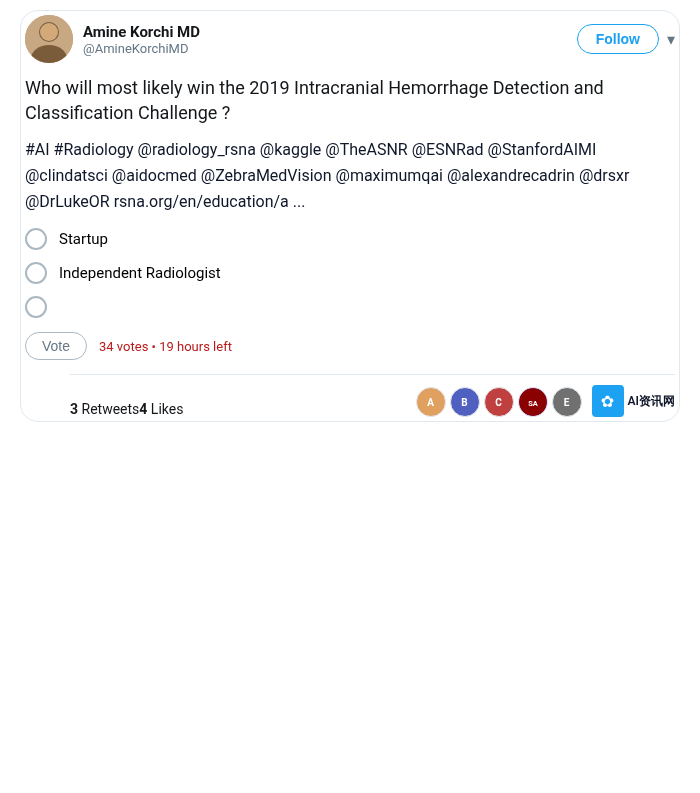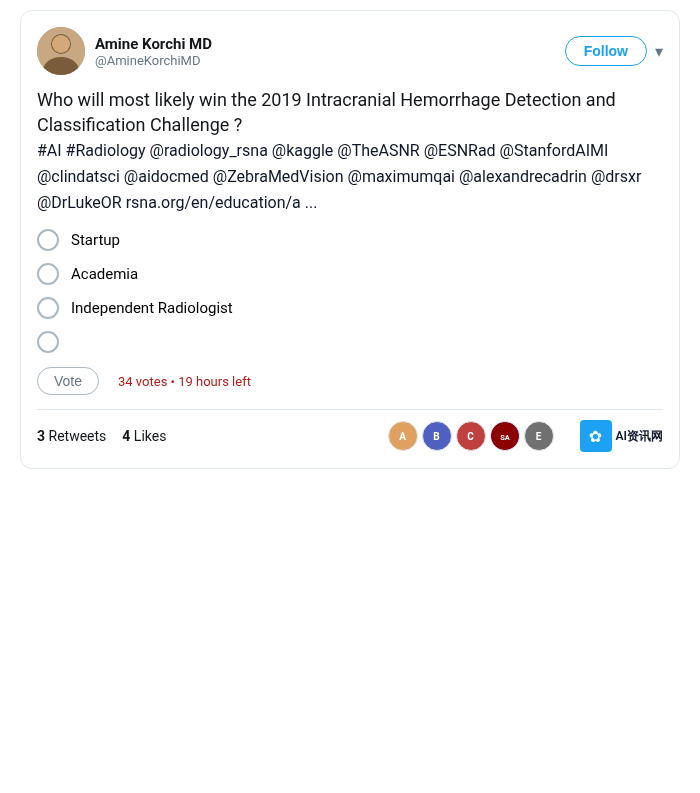--- a/index.html
+++ b/index.html
@@ -10,22 +10,22 @@
       min-height: 793px;
       display: flex;
       align-items: flex-start;
       justify-content: center;
       padding: 10px;
     }
     .tweet-card {
       width: 660px;
       background: #fff;
       border: 1px solid #e1e8ed;
-      border-radius: 12px;
-      padding: 16px;
+      border-radius: 18px;
+      padding: 4px;
     }
     .tweet-header {
       display: flex;
       align-items: center;
       justify-content: space-between;
       margin-bottom: 12px;
     }
     .tweet-header-left {
       display: flex;
       align-items: center;
@@ -79,21 +79,21 @@
       font-size: 16px;
       cursor: pointer;
     }
     .tweet-body {
       margin-bottom: 12px;
     }
     .tweet-text {
       font-size: 18px;
       color: #14171a;
       line-height: 1.4;
-      margin-bottom: 1px;
+      margin-bottom: 12px;
     }
     .tweet-links {
       font-size: 16px;
       color: #0f172a;
       line-height: 1.6;
     }
     .poll-section {
       margin: 14px 0;
     }
     .poll-option {
@@ -110,21 +110,21 @@
       background: #fff;
       flex-shrink: 0;
     }
     .poll-option-label {
       font-size: 15px;
       color: #000000;
     }
     .poll-footer {
       display: flex;
       align-items: center;
-      gap: 19px;
+      gap: 12px;
       margin-top: 14px;
     }
     .vote-btn {
       border: 1px solid #aab8c2;
       background: #fff;
       color: #657786;
       border-radius: 20px;
       padding: 5px 16px;
       font-size: 14px;
       cursor: pointer;
@@ -135,24 +135,24 @@
     }
     .tweet-timestamp {
       font-size: 13px;
       color: #657786;
       margin: 12px 0;
       padding-top: 10px;
       border-top: 1px solid #e1e8ed;
     }
     .tweet-stats {
       display: flex;
-      align-items: center;
-      gap: 16px;
+      align-items: flex-end;
       padding-top: 10px;
       border-top: 1px solid #e1e8ed;
+      margin-left: 45px;
     }
     .stat-item {
       font-size: 14px;
       color: #14171a;
     }
     .stat-item span {
       font-weight: 700;
     }
     .avatars-row {
       display: flex;
@@ -228,24 +228,20 @@
     <div class="tweet-links">#AI #Radiology @radiology_rsna @kaggle @TheASNR @ESNRad @StanfordAIMI @clindatsci @aidocmed @ZebraMedVision @maximumqai @alexandrecadrin @drsxr @DrLukeOR  rsna.org/en/education/a ...</div>
   </div>
 
   <div class="poll-section">
     <div class="poll-option">
       <div class="radio-circle"></div>
       <span class="poll-option-label">Startup</span>
     </div>
     <div class="poll-option">
       <div class="radio-circle"></div>
-      <span class="poll-option-label">Academia</span>
-    </div>
-    <div class="poll-option">
-      <div class="radio-circle"></div>
       <span class="poll-option-label">Independent Radiologist</span>
     </div>
     <div class="poll-option">
       <div class="radio-circle"></div>
     </div>
     <div class="poll-footer">
       <button class="vote-btn">Vote</button>
       <span class="poll-meta">34 votes • 19 hours left</span>
     </div>
   </div>

